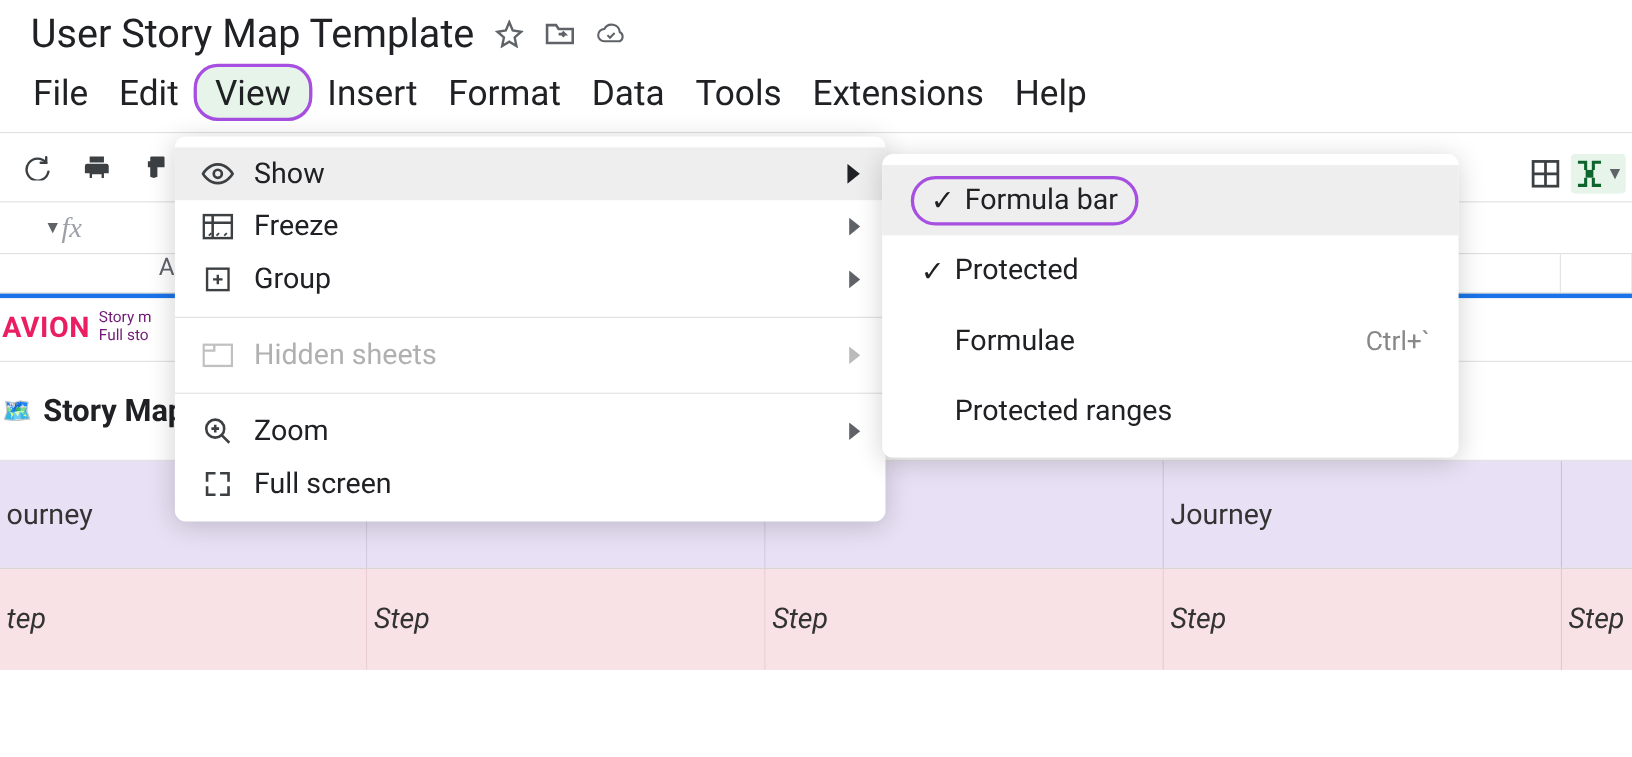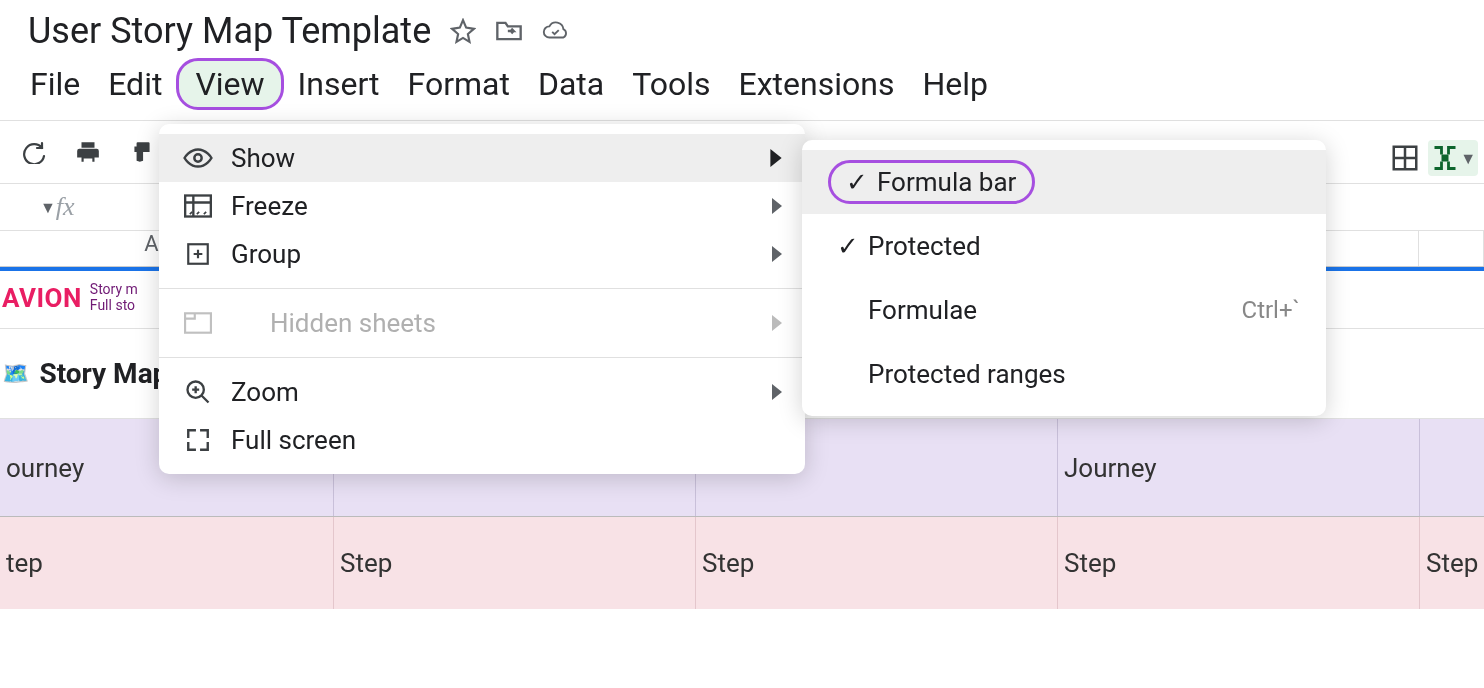--- a/index.html
+++ b/index.html
@@ -173,20 +173,21 @@
     display:flex;
     height:92px;
   }
   .step-cell{
     background:#f8e2e6;
     border-right:1px solid #e4c6cc;
     display:flex;align-items:center;
     padding-left:6px;
     font-size:26px;
     color:#333;
+    font-style:italic;
   }
 
   
   .menu-panel{
     position:absolute;
     background:#fff;
     border-radius:10px;
     box-shadow: 0 4px 24px rgba(0,0,0,0.18);
     padding:10px 0;
     z-index:10;
@@ -208,21 +209,21 @@
     font-size:26px;
     cursor:pointer;
   }
   .mrow.highlight{background:#eeeeee;}
   .mrow .micon{
     width:38px;
     display:inline-flex;justify-content:center;
     margin-right:14px;
     color:#3c4043;
   }
-  .mrow.disabled{color:#b0b0b0;gap:39px;}
+  .mrow.disabled{color:#b0b0b0;}
   .mrow.disabled .micon{color:#c0c0c0;}
   .mrow .arrow{
     margin-left:auto;
   }
   .msep{height:1px;background:#e0e0e0;margin:10px 0;}
   .sub-row{
     display:flex;align-items:center;
     height:64px;
     padding:0 26px;
     font-size:26px;

